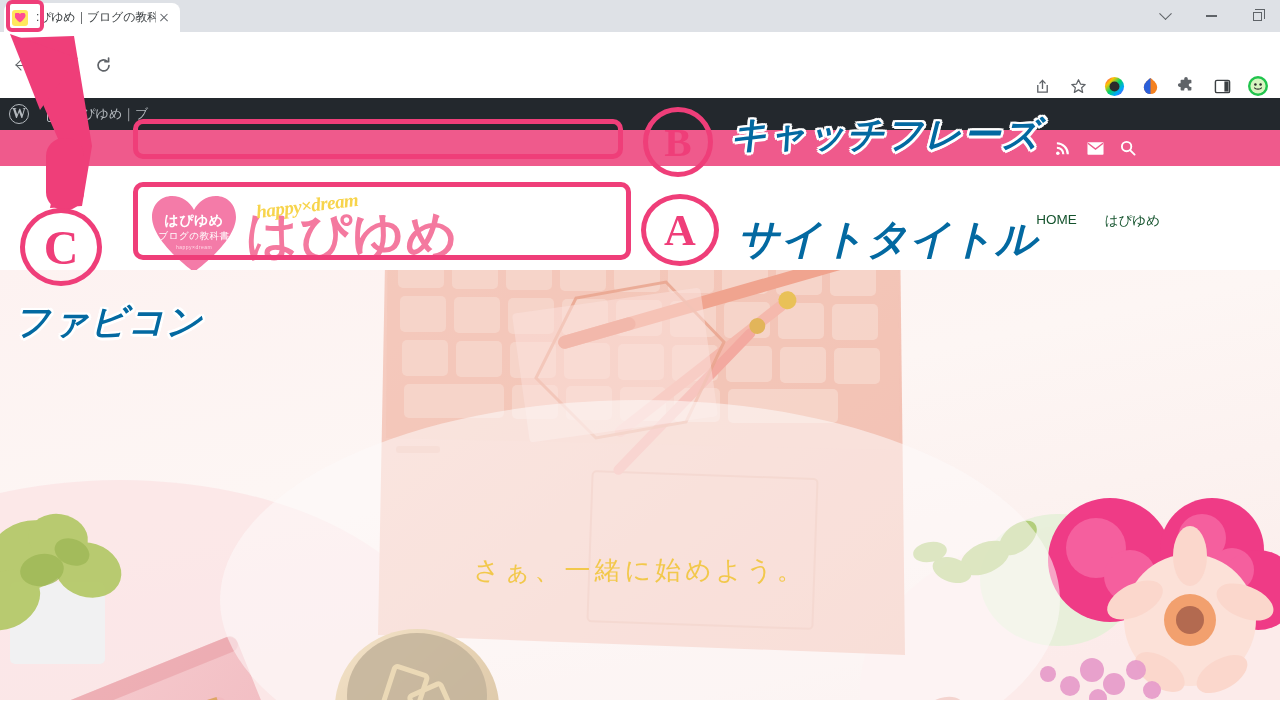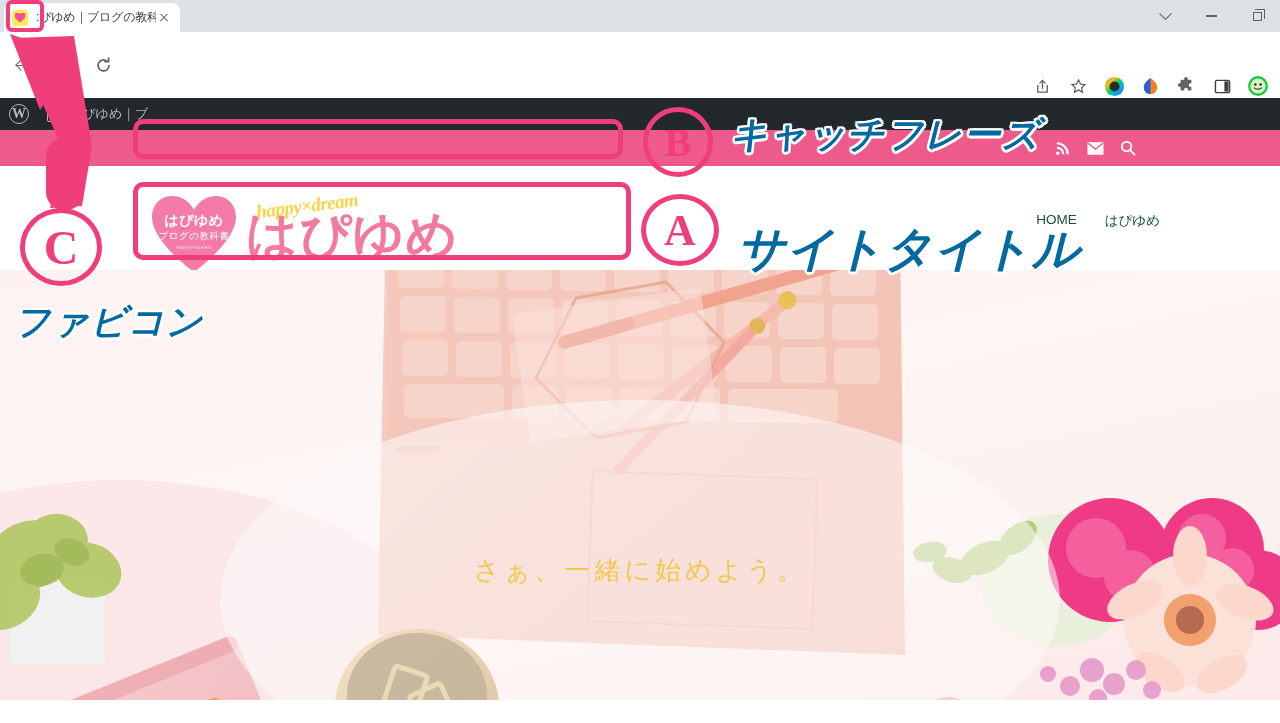--- a/index.html
+++ b/index.html
@@ -576,18 +576,18 @@
 <div class="anno circ-letter" style="left:643px; top:107px; width:70px; height:70px; font-size:41px;">
   <span>B</span>
 </div>
 <div class="anno anno-label" style="left:730px; top:110px; font-size:37px; letter-spacing:1px;">キャッチフレーズ</div>
 
 <div class="anno hl-box" style="left:133px; top:182px; width:498px; height:78px;"></div>
 
 <div class="anno circ-letter" style="left:641px; top:194px; width:78px; height:72px; font-size:44px;">
   <span>A</span>
 </div>
-<div class="anno anno-label" style="left:737px; top:218px; font-size:47px; letter-spacing:1px;">サイトタイトル</div>
+<div class="anno anno-label" style="left:737px; top:212px; font-size:41px; letter-spacing:1px;">サイトタイトル</div>
 
 <div class="anno circ-letter" style="left:20px; top:208px; width:82px; height:78px; font-size:48px;">
   <span>C</span>
 </div>
 <div class="anno anno-label" style="left:14px; top:298px; font-size:36px; letter-spacing:1px;">ファビコン</div>
 
 </body></html>

